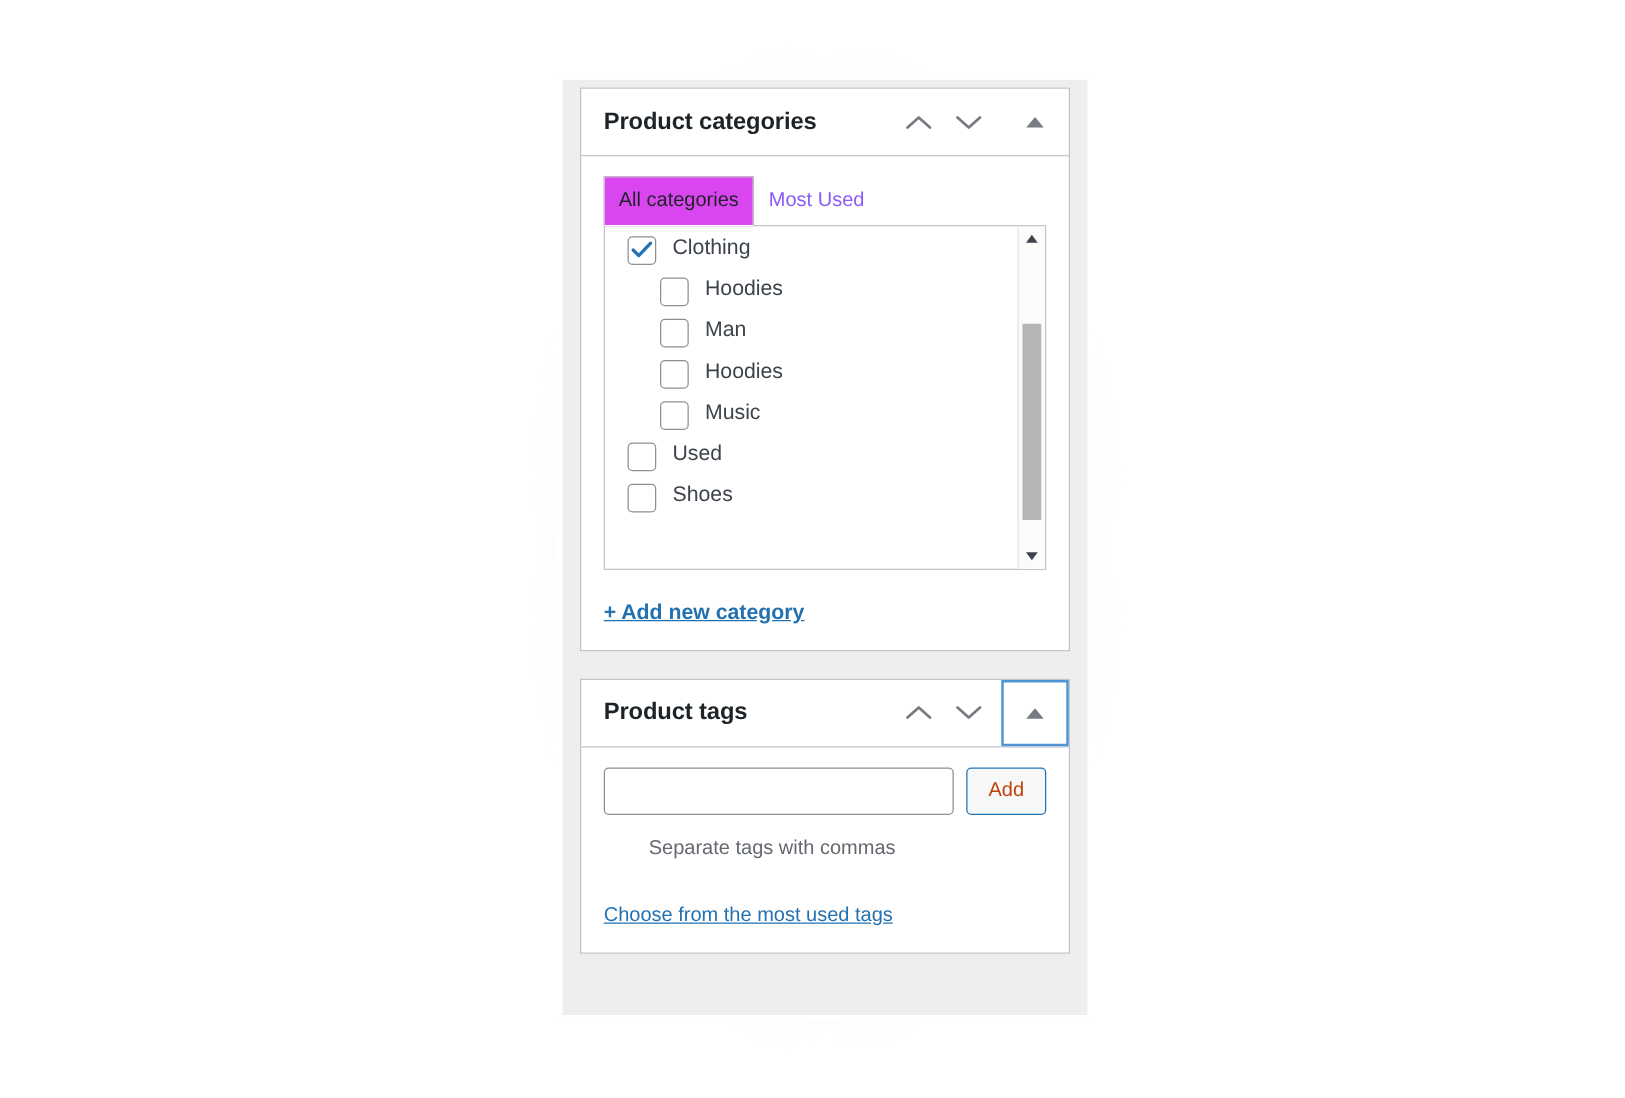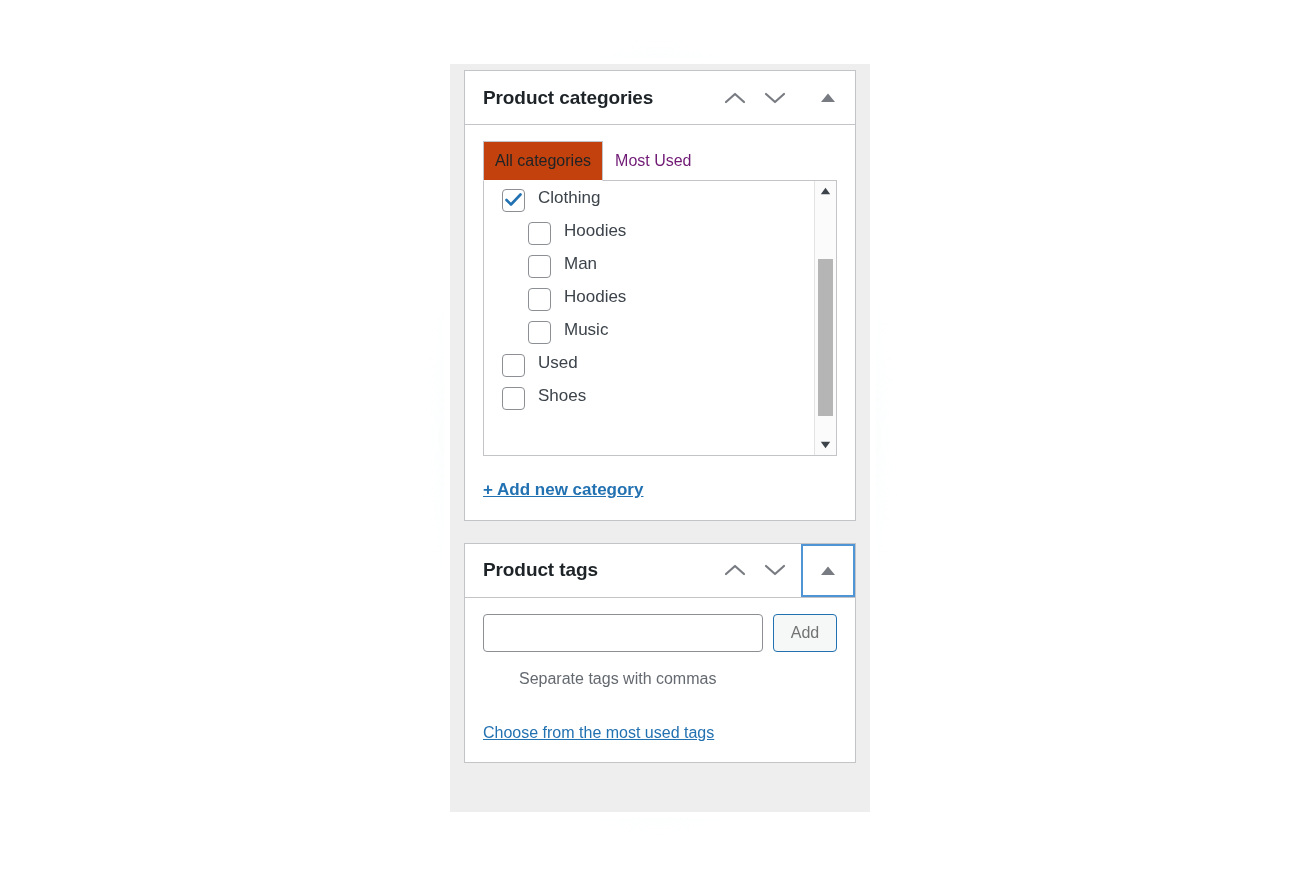--- a/index.html
+++ b/index.html
@@ -97,25 +97,25 @@
     position: relative;
     z-index: 2;
   }
   .tab {
     font-size: 16px;
     padding: 9px 11px 8px 11px;
     cursor: pointer;
     background: transparent;
     border: 1px solid transparent;
     border-bottom: none;
-    color: #701a75;
+    color: #8b5cf6;
     line-height: 1.3;
   }
   .tab.active {
-    background: #c2410c;
+    background: #d946ef;
     border: 1px solid #c3c4c7;
     border-bottom: 1px solid #ffffff;
     color: #1d2327;
     margin-bottom: -1px;
   }
 
   
   .cat-box {
     border: 1px solid #c3c4c7;
     border-top: none;
@@ -205,21 +205,21 @@
     font-family: "Liberation Sans", sans-serif;
     color: #2c3338;
     background: #ffffff;
     outline: none;
   }
   .add-tag-btn {
     width: 64px;
     border: 1px solid #2271b1;
     border-radius: 4px;
     background: #f6f7f7;
-    color: #737373;
+    color: #c2410c;
     font-size: 16px;
     font-family: "Liberation Sans", sans-serif;
     cursor: pointer;
   }
   .tags-hint {
     margin-top: 18px;
     font-size: 16px;
     color: #646970;
     margin-left: 36px;
   }

